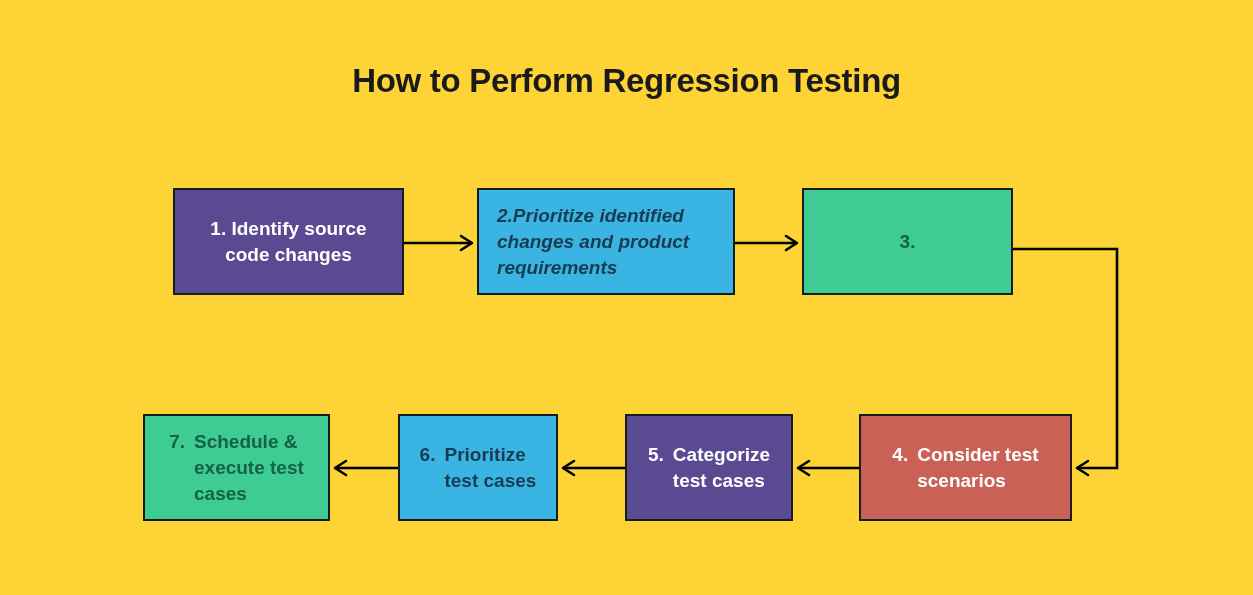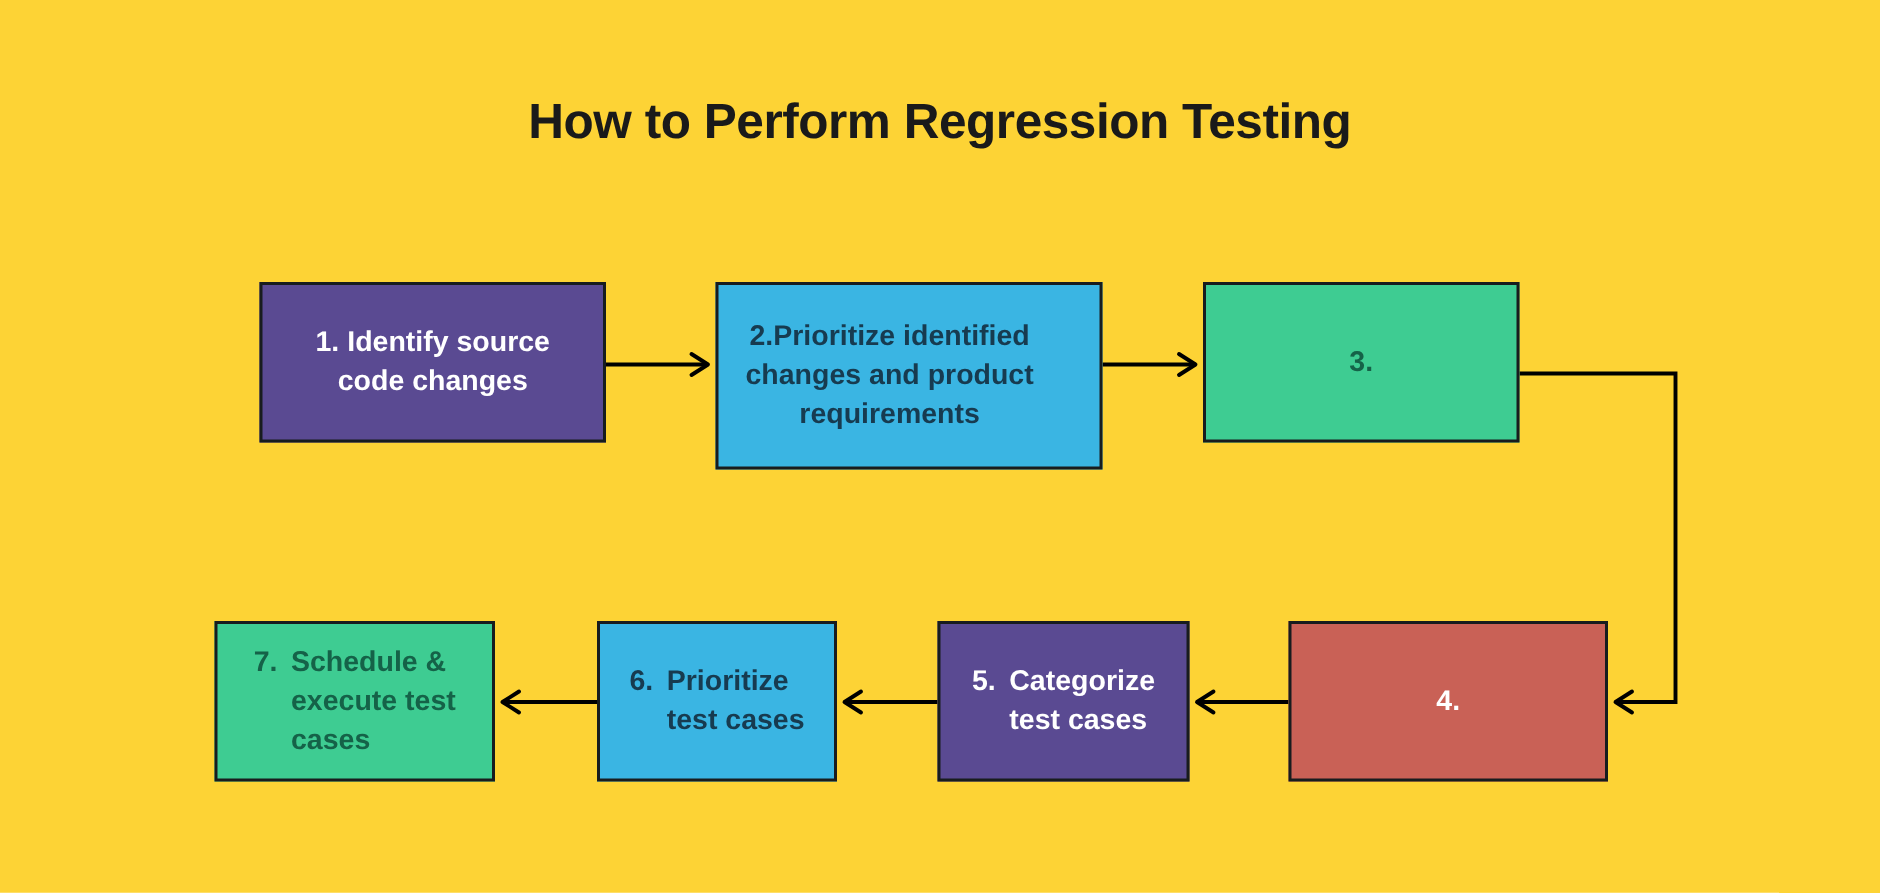--- a/index.html
+++ b/index.html
@@ -41,21 +41,21 @@
     font-size:19px;
     font-weight:700;
     line-height:26px;
   }
   .purple{background:var(--purple,#5A4A92);color:var(--text-on-purple,#fff);}
   .blue{background:var(--blue,#3AB5E3);color:var(--text-on-blue,#173B50);}
   .green{background:var(--green,#3ECC92);color:var(--text-on-green,#156248);}
   .red{background:var(--red,#C96156);color:var(--text-on-red,#fff);}
 
   .b1{left:173px;top:188px;width:231px;height:107px;justify-content:center;text-align:center;padding:0 8px;}
-  .b2{left:477px;top:188px;width:258px;height:125px;padding-left:18px;padding-right:6px;text-align:center;}
+  .b2{left:477px;top:188px;width:258px;height:107px;padding-left:18px;padding-right:6px;text-align:left;font-style:italic;}
   .b3{left:802px;top:188px;width:211px;height:107px;justify-content:center;}
   .b4{left:859px;top:414px;width:213px;height:107px;justify-content:center;}
   .b5{left:625px;top:414px;width:168px;height:107px;justify-content:center;}
   .b6{left:398px;top:414px;width:160px;height:107px;justify-content:center;}
   .b7{left:143px;top:414px;width:187px;height:107px;justify-content:center;}
 
   .label{max-width:100%;}
   .b1 .label{width:100%;}
   .txt{white-space:pre-line;}
   .hang{display:flex;align-items:flex-start;gap:9px;text-align:left;}
@@ -100,20 +100,22 @@
 
   <div class="box b3 green">
     <div class="label hang">
       <span class="num">3.</span>
     </div>
   </div>
 
   <div class="box b4 red">
     <div class="label hang">
       <span class="num">4.</span>
+      <span class="txt">Consider test
+scenarios</span>
     </div>
   </div>
 
   <div class="box b5 purple">
     <div class="label hang">
       <span class="num">5.</span>
       <span class="txt">Categorize
 test cases</span>
     </div>
   </div>

